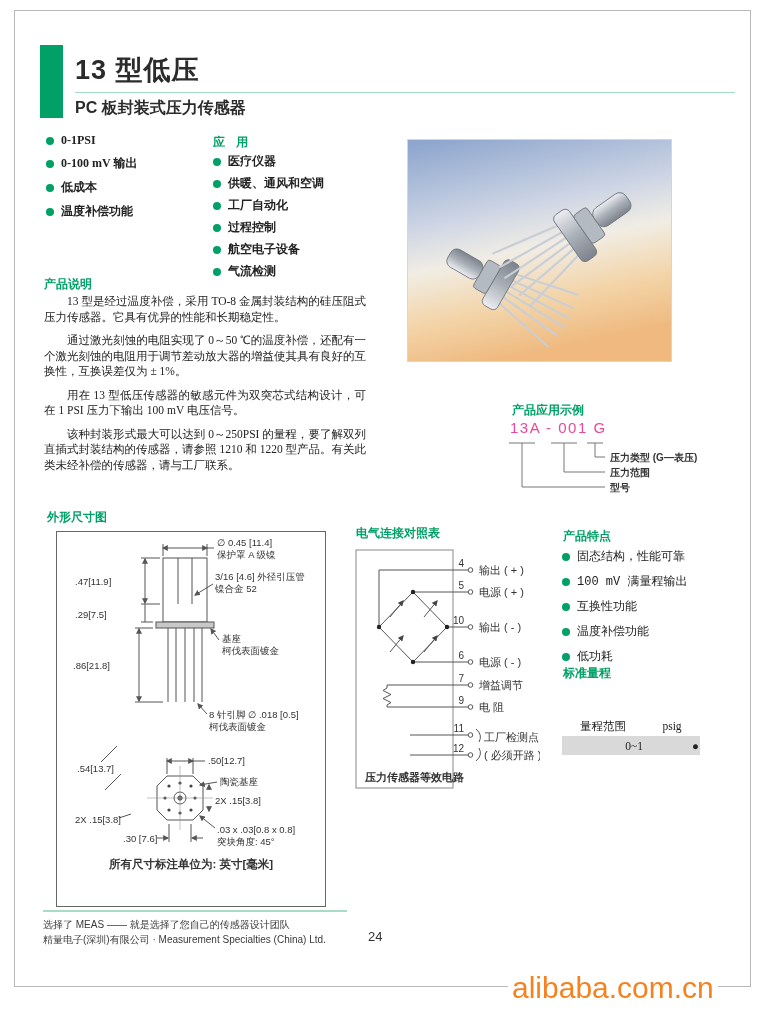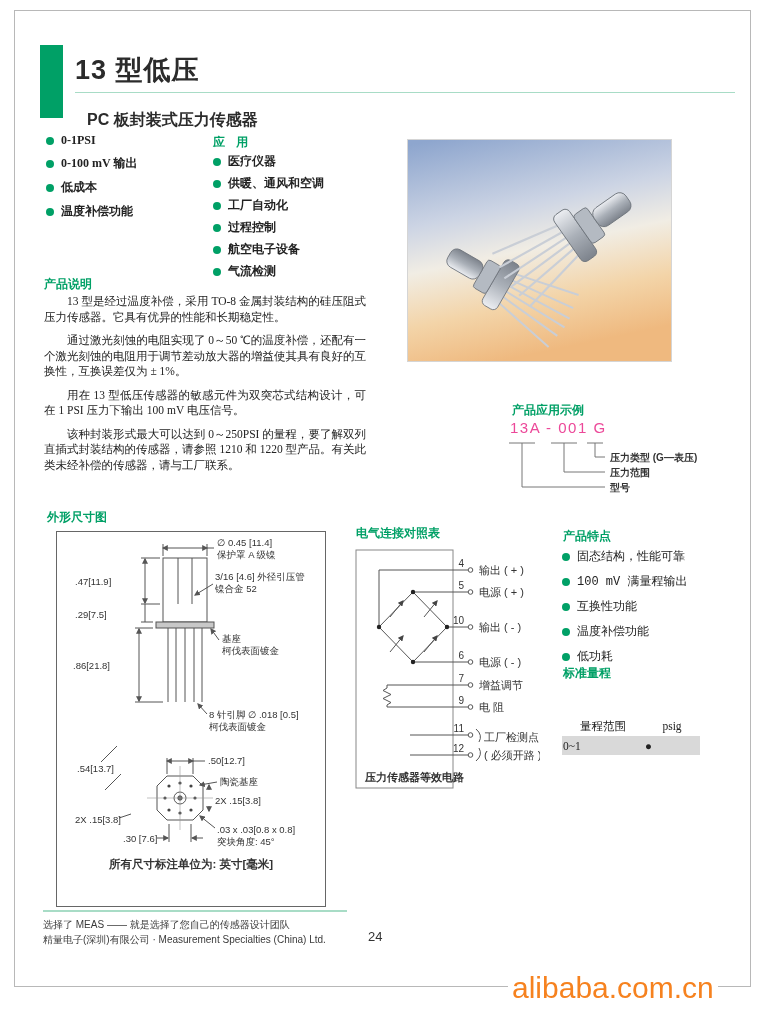--- a/index.html
+++ b/index.html
@@ -5,21 +5,21 @@
   html,body{margin:0;padding:0;}
   body{
     width:765px;height:1024px;position:relative;background:#fff;
     font-family:"Liberation Sans",sans-serif;color:#222;overflow:hidden;
   }
   .abs{position:absolute;}
   .page-border{left:14px;top:10px;width:735px;height:975px;border:1px solid #b8b8b8;background:#fff;}
   .green-bar{left:40px;top:45px;width:23px;height:73px;background:#00A066;}
   .title{left:75px;top:52px;font-size:27px;font-weight:bold;color:#2b2b2b;letter-spacing:1px;margin:0;}
   .title-rule{left:75px;top:92px;width:660px;height:1px;background:#a8dcc6;}
-  .subtitle{left:75px;top:98px;font-size:16px;font-weight:bold;color:#2b2b2b;margin:12px;}
+  .subtitle{left:75px;top:98px;font-size:16px;font-weight:bold;color:#2b2b2b;margin:0;}
   .sec-h{font-size:12px;font-weight:bold;color:#00A066;}
   .li{display:flex;align-items:center;gap:7px;}
   .dot{width:8px;height:8px;border-radius:50%;background:#00A066;flex:0 0 auto;}
   .btext{font-size:12px;font-weight:bold;color:#222;font-family:"Liberation Serif",serif;white-space:nowrap;}
   .ntext{font-size:12px;font-weight:normal;color:#222;font-family:Liberation Mono, monospace;white-space:nowrap;}
   .feat-list{left:46px;top:133px;}
   .feat-list .li{margin-bottom:7px;}
   .apps-h{left:213px;top:134px;letter-spacing:4px;}
   .apps-list{left:213px;top:153px;}
   .apps-list .li{margin-bottom:5px;}
@@ -33,21 +33,21 @@
   .dims-h{left:47px;top:509px;}
   .dim-box{left:56px;top:531px;width:268px;height:374px;border:1px solid #666;}
   .elec-h{left:356px;top:525px;}
   .circuit-svg{left:355px;top:543px;}
   .pfeat-h{left:563px;top:528px;}
   .pfeat-list{left:562px;top:548px;}
   .pfeat-list .li{margin-bottom:8px;}
   .range-h{left:563px;top:665px;}
   .range-table{left:562px;top:716px;border-collapse:collapse;font-family:"Liberation Serif",serif;}
   .range-table th{font-size:11.5px;font-weight:normal;color:#222;padding:2px 4px;height:16px;}
-  .range-table td{font-size:11.5px;color:#222;text-align:left;height:17px;}
+  .range-table td{font-size:11.5px;color:#222;text-align:right;height:17px;}
   .range-row{background:#D9D9D9;}
   .col-range{width:74px;text-align:center;}
   .col-psig{width:48px;text-align:center;}
   .footer-rule{left:43px;top:910px;width:304px;height:2px;background:#a8dcc6;}
   .footer-l1{left:43px;top:918px;font-size:10px;color:#3a3a3a;}
   .footer-l2{left:43px;top:933px;font-size:10px;color:#3a3a3a;}
   .page-num{left:368px;top:929px;font-size:13px;color:#333;}
   .watermark{left:508px;top:971px;font-size:30px;color:#F6821F;background:#fff;padding:0 4px 2px 4px;letter-spacing:0px;font-weight:normal;}
   svg text{font-family:"Liberation Sans",sans-serif;fill:#333;}
 </style>

